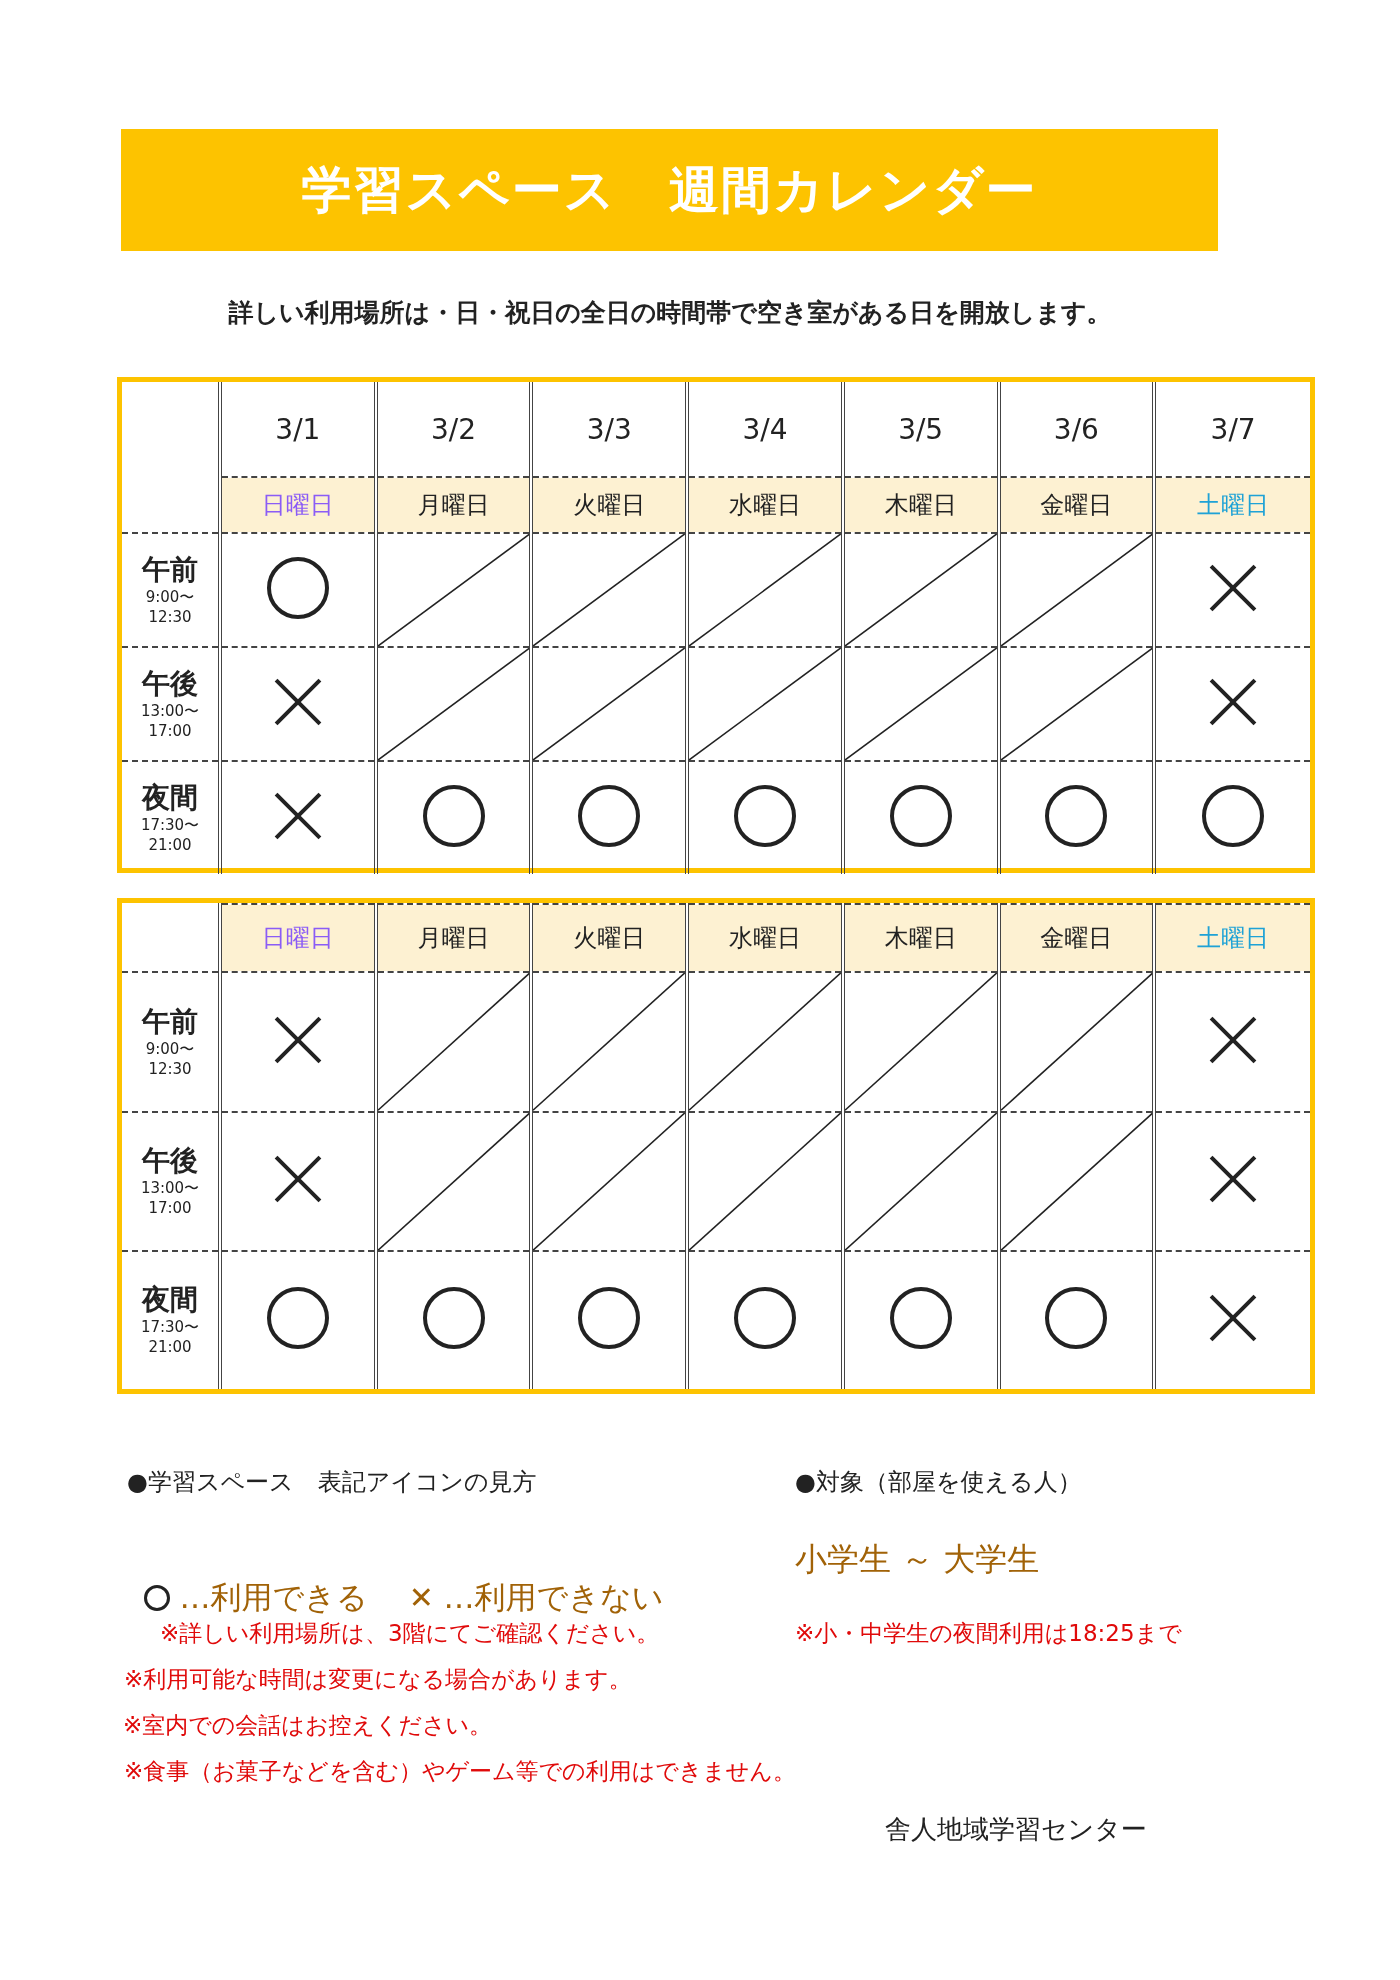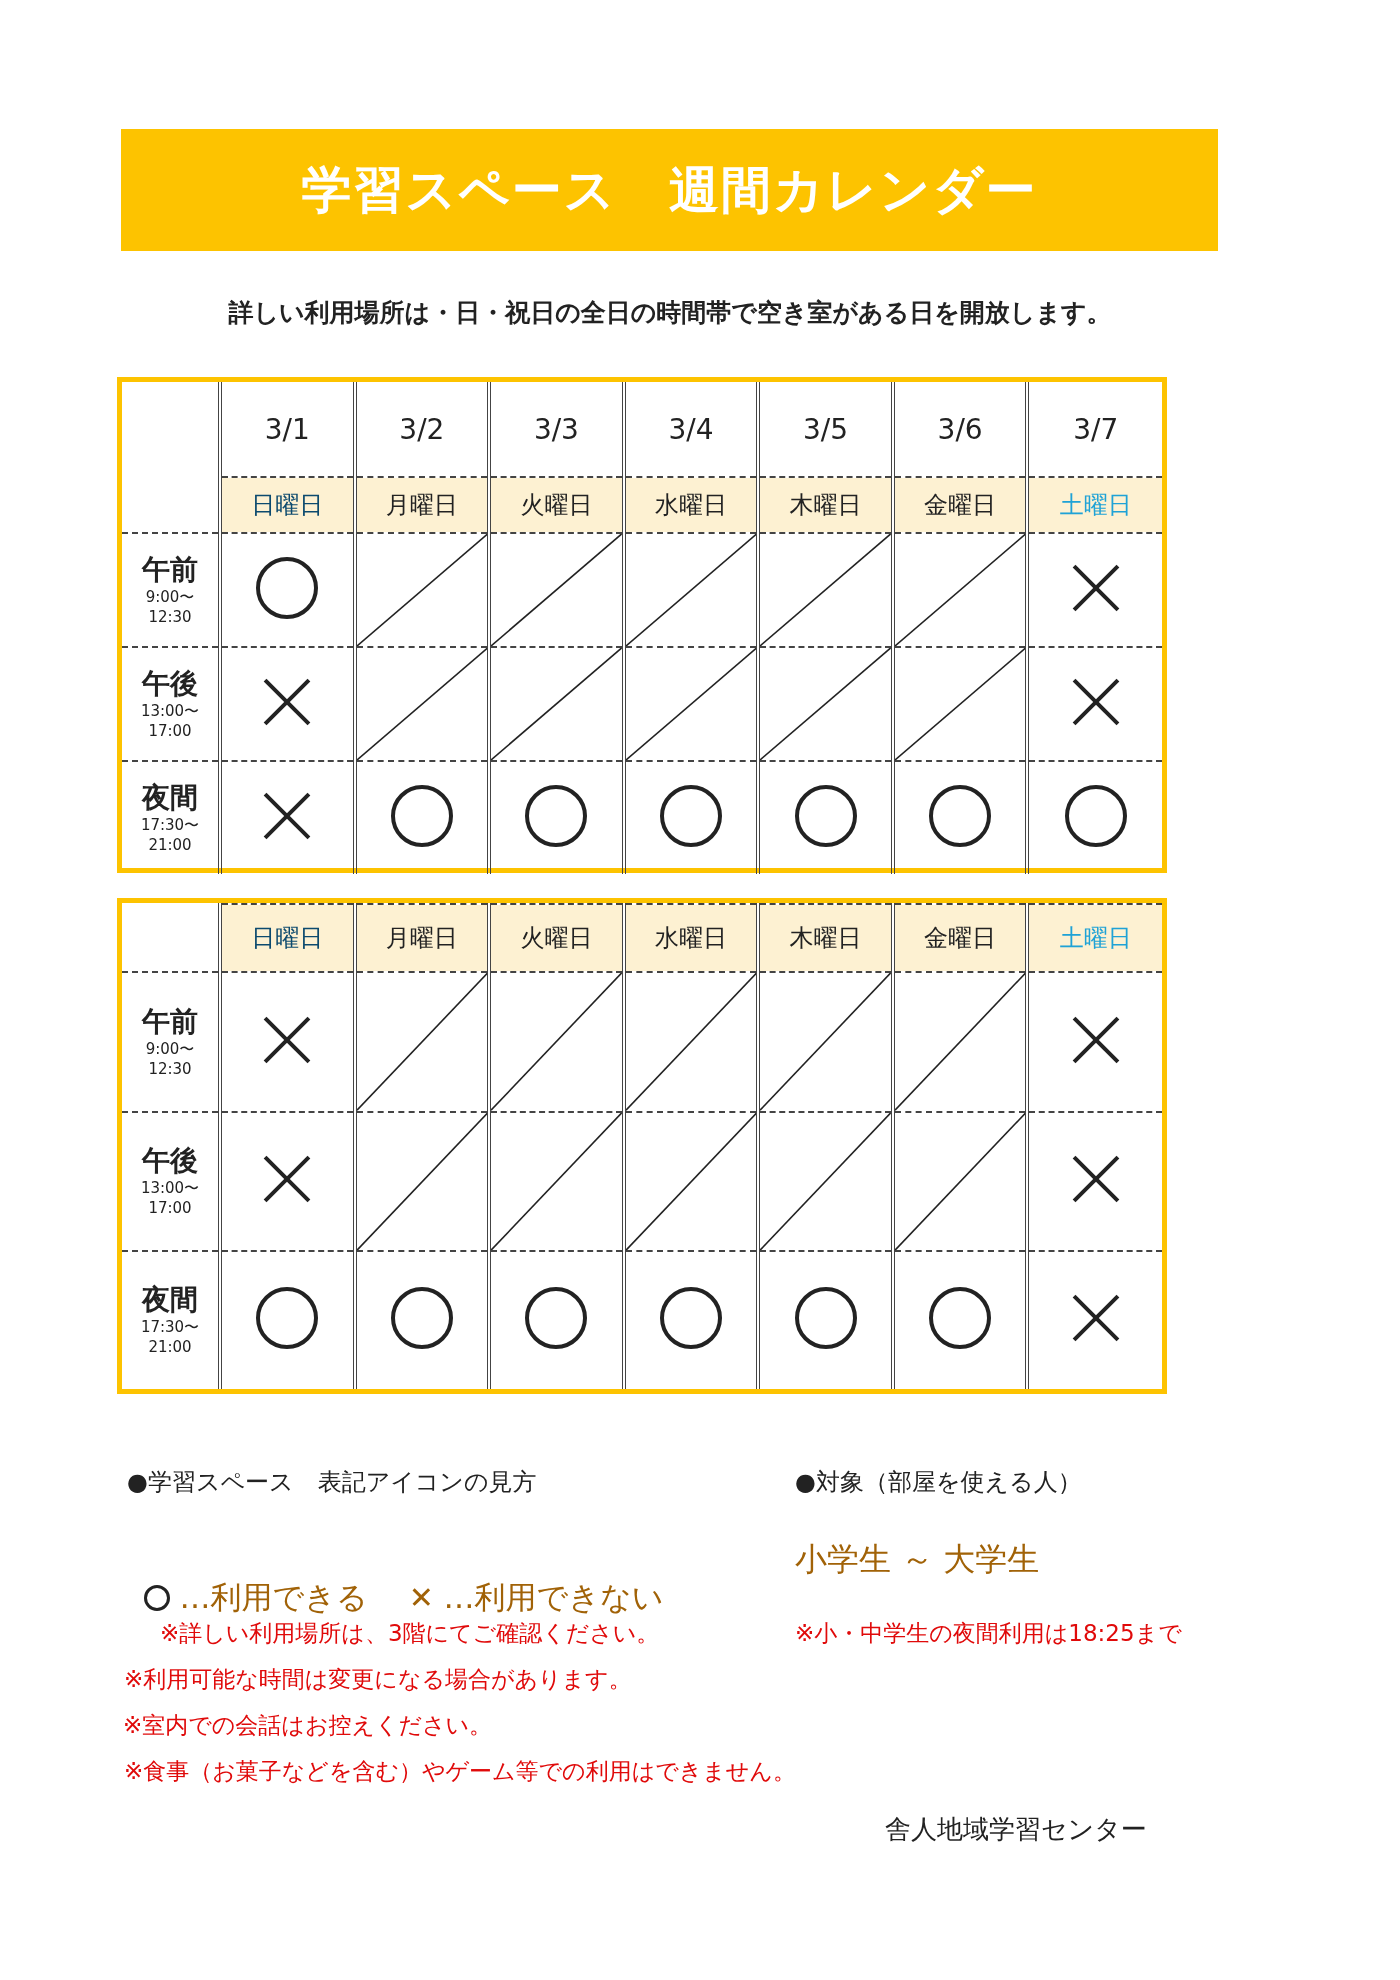--- a/index.html
+++ b/index.html
@@ -12,35 +12,35 @@
     background: #FDC300; display: flex; align-items: center; justify-content: center;
   }
   .title-band span {
     color: #ffffff; font-size: 50px; font-weight: bold; letter-spacing: 2px; white-space: pre;
   }
   .subtitle {
     position: absolute; left: 0; width: 1340px; top: 296px; text-align: center;
     font-size: 25px; font-weight: bold; color: #222;
   }
   .cal {
-    position: absolute; left: 117px; width: 1050px;
+    position: absolute; left: 117px; width: 1198px;
     border: 5px solid #FDC300; box-sizing: border-box; background: #fff;
   }
   .cal table { border-collapse: collapse; width: 100%; height: 100%; table-layout: fixed; }
   .cal td { padding: 0; text-align: center; vertical-align: middle; position: relative; }
   .cal col.lbl { width: 98px; }
   .cal td.vb { border-left: 4px double #444; }
   .row-date td { height: 94px; font-size: 28px; color: #222; }
   .row-day td { height: 54px; font-size: 24px; border-top: 2px dashed #444; }
   .row-day td.day { background: #FDF1D2; }
   .row-day td.lbl-cell { background: #fff; border-top: none; }
   .row-slot td { border-top: 2px dashed #444; }
   .slot-label .main { font-size: 28px; font-weight: bold; display: block; line-height: 34px; }
   .slot-label .time { font-size: 15px; display: block; line-height: 20px; color: #222; }
-  .sun { color: #0c4a6e; }
+  .sun { color: #8b5cf6; }
   .sat { color: #1FA2D6; }
   .mark-o {
     display: inline-block; width: 62px; height: 62px; border: 4px solid #222;
     border-radius: 50%; box-sizing: border-box;
   }
   .mark-x { display: inline-block; width: 50px; height: 50px; position: relative; }
   .mark-x::before, .mark-x::after {
     content: ""; position: absolute; left: 50%; top: 50%; width: 62px; height: 4px;
     background: #222; transform-origin: center;
   }

